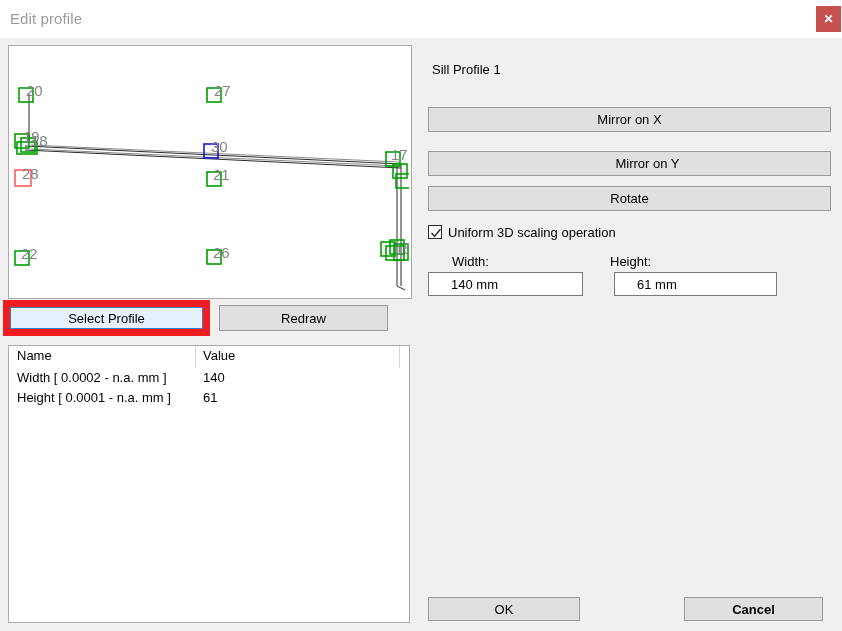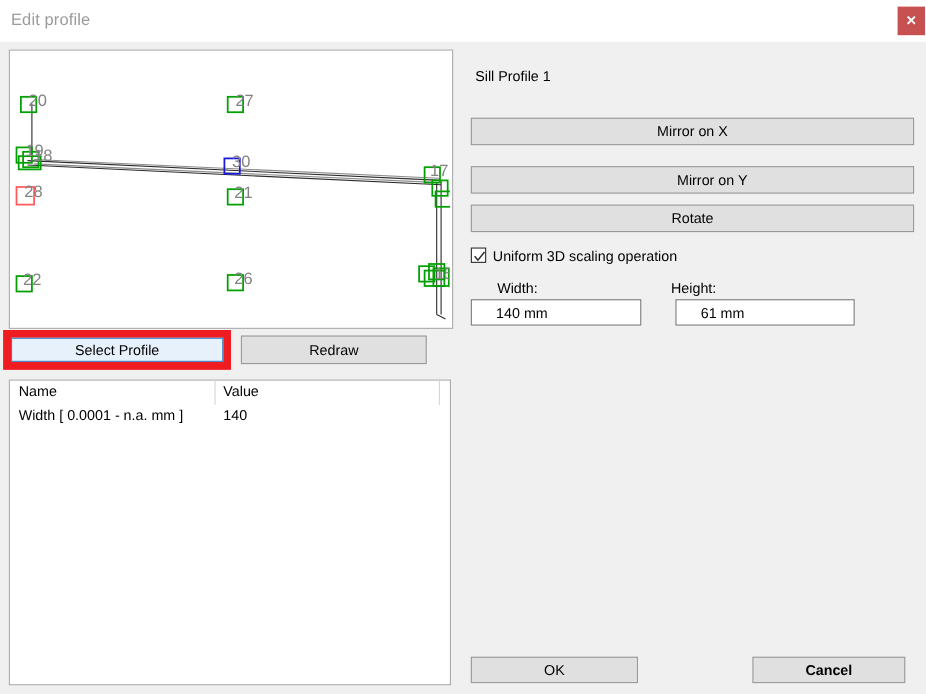--- a/index.html
+++ b/index.html
@@ -314,24 +314,28 @@
   <div id="param-table">
     <div class="col-sep" id="sep1"></div>
     <div class="col-sep" id="sep2"></div>
 
     <div class="tbl-row" id="header-row">
       <span class="tbl-c1">Name</span>
       <span class="tbl-c2">Value</span>
     </div>
 
     <div class="tbl-row">
-      <span class="tbl-c1">Width [ 0.0001 - n.a. mm ]</span>
+      <span class="tbl-c1">Width [ 0.0002 - n.a. mm ]</span>
       <span class="tbl-c2">140</span>
     </div>
 
+    <div class="tbl-row">
+      <span class="tbl-c1">Height [ 0.0001 - n.a. mm ]</span>
+      <span class="tbl-c2">61</span>
+    </div>
   </div>
 </div>
 
 <div id="right-pane">
 
   <div id="profile-name">Sill Profile 1</div>
 
   <div class="wide-button" id="mirror-x-button">Mirror on X</div>
 
   <div class="wide-button" id="mirror-y-button">Mirror on Y</div>

